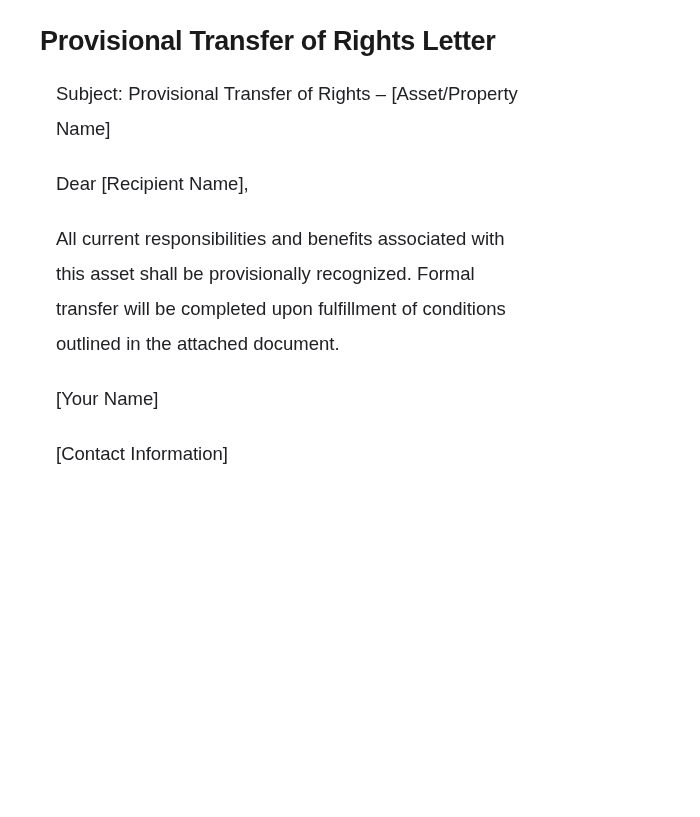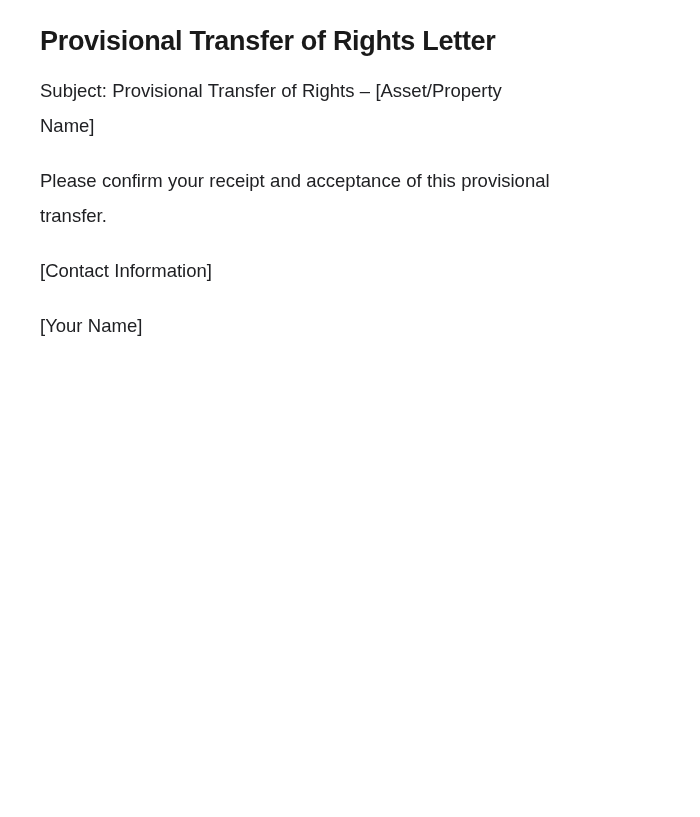--- a/index.html
+++ b/index.html
@@ -30,21 +30,21 @@
     padding: 0;
     font-family: "Liberation Sans", sans-serif;
     font-size: 27px;
     line-height: 38px;
     font-weight: 700;
     letter-spacing: -0.3px;
     color: #1a1a1a;
   }
 
   .letter-body {
-    margin: 0;
+    margin: 16px;
     padding: 0;
   }
 
   .para {
     margin: 0;
     padding: 0;
     font-family: "Liberation Sans", sans-serif;
     font-size: 18.5px;
     line-height: 35px;
     font-weight: 400;
@@ -65,24 +65,25 @@
 <body>
 
 <div class="page">
 
   <h1 class="doc-title">Provisional Transfer of Rights Letter</h1>
 
   <div class="letter-body">
 
     <p class="para para-first">Subject: Provisional Transfer of Rights – [Asset/Property Name]</p>
 
+    <p class="para">Dear [Recipient Name],</p>
+
+
+    <p class="para">All current responsibilities and benefits associated with this asset shall be provisionally recognized. Formal transfer will be completed upon fulfillment of conditions outlined in the attached document.</p>
 
 
 
-    <p class="para">Please confirm your receipt and acceptance of this provisional transfer.</p>
-
+    <p class="para">[Your Name]</p>
 
     <p class="para">[Contact Information]</p>
-
-    <p class="para">[Your Name]</p>
 
   </div>
 </div>
 
 </body></html>

